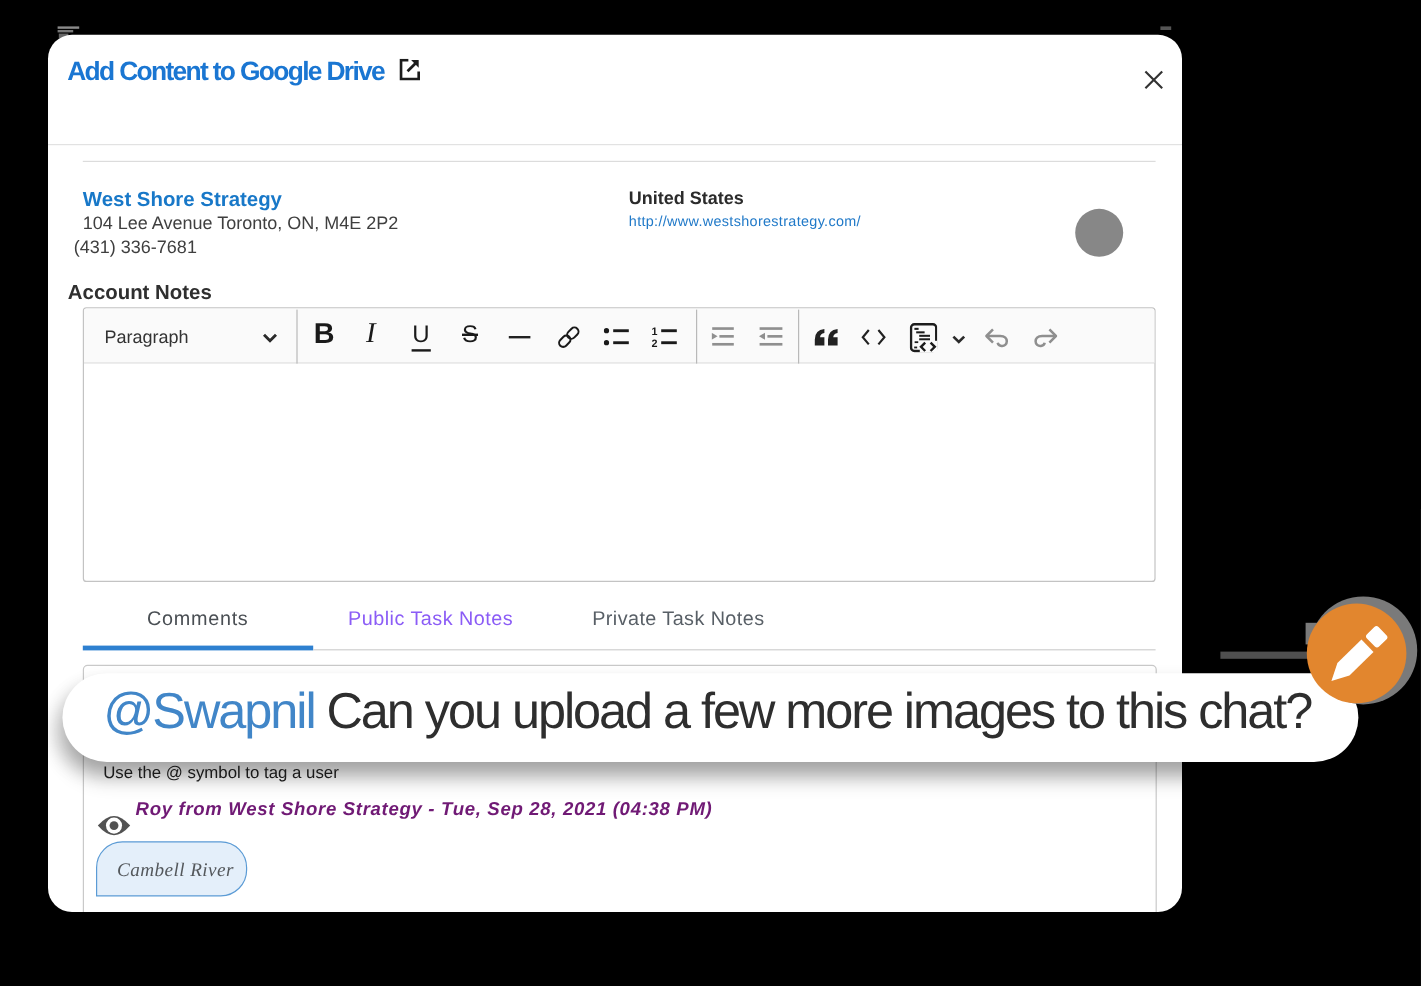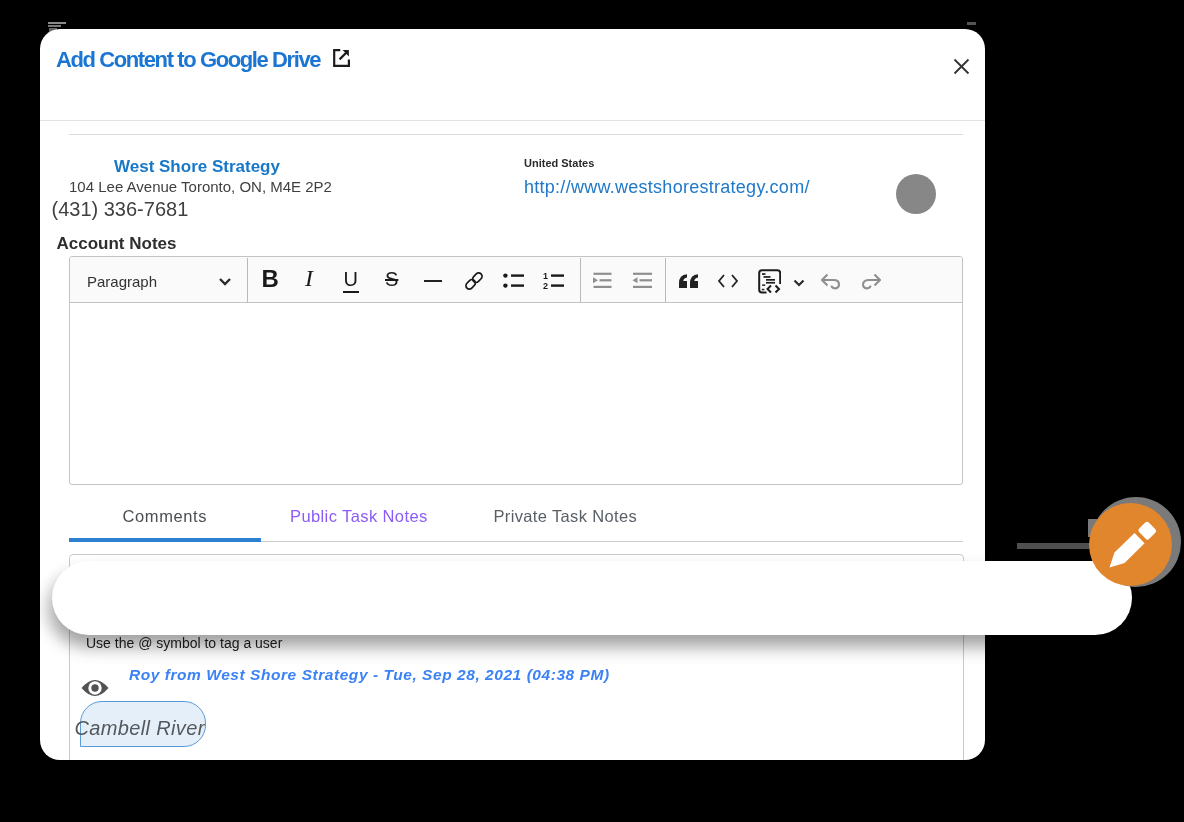--- a/index.html
+++ b/index.html
@@ -28,25 +28,25 @@
       <path d="M8.3 1.1 H2.2 V16.9 H16.9 V10.5" fill="none" stroke="#1c1c1c" stroke-width="2.2"></path>
       <path d="M10.6 1.1 H16.9 V7.4 Z" fill="#1c1c1c"></path>
       <path d="M7.6 10.4 L15.2 2.8" stroke="#1c1c1c" stroke-width="2.3"></path>
     </svg>
     <svg class="abs" style="left:913px;top:29px;" width="17" height="17" viewBox="0 0 17 17">
       <path d="M1.5 1.5 L15.5 15.5 M15.5 1.5 L1.5 15.5" stroke="#333" stroke-width="1.8"></path>
     </svg>
     <div class="abs" style="left:0;top:91px;width:945.5px;height:1.5px;background:#e2e2e2;"></div>
     <div class="abs" style="left:29.5px;top:105.5px;width:894px;height:1px;background:#dcdcdc;"></div>
 
-    <div class="t" style="left:29.5px;top:128px;font-size:17px;font-weight:bold;color:#1878c8;margin-left:45px;">West Shore Strategy</div>
+    <div class="t" style="left:29.5px;top:128px;font-size:17px;font-weight:bold;color:#1878c8;">West Shore Strategy</div>
     <div class="t" style="left:29.5px;top:149.8px;font-size:15px;color:#3f3f3f;">104 Lee Avenue Toronto, ON, M4E 2P2</div>
-    <div class="t" style="left:12px;top:169.8px;font-size:20px;color:#3f3f3f;">(431) 336-7681</div>
-    <div class="t" style="left:484.5px;top:128.8px;font-size:11px;font-weight:bold;color:#2b2b2b;">United States</div>
-    <div class="t" style="left:484.5px;top:148.3px;font-size:18px;letter-spacing:0.27px;color:#2079c8;">http://www.westshorestrategy.com/</div>
+    <div class="t" style="left:22px;top:169.8px;font-size:15px;color:#3f3f3f;">(431) 336-7681</div>
+    <div class="t" style="left:484.5px;top:128.8px;font-size:15px;font-weight:bold;color:#2b2b2b;">United States</div>
+    <div class="t" style="left:484.5px;top:148.3px;font-size:12px;letter-spacing:0.27px;color:#2079c8;">http://www.westshorestrategy.com/</div>
     <div class="abs" style="left:856.5px;top:145.5px;width:40px;height:40px;border-radius:50%;background:#878787;"></div>
 
     <div class="t" style="left:17px;top:205px;font-size:17px;font-weight:bold;color:#2f2f2f;">Account Notes</div>
 
     <div class="abs" style="left:29.5px;top:227px;width:894px;height:229px;border:1px solid #c3c3c3;border-radius:3px;">
       <div class="abs" style="left:0;top:0;width:892px;height:46px;background:#fafafa;border-bottom:1px solid #c3c3c3;border-radius:2px 2px 0 0;"></div>
 
       <div class="t" style="left:17px;top:16.8px;font-size:15px;color:#333;">Paragraph</div>
       <svg class="tb" style="left:148px;top:20px;" width="14" height="9" viewBox="0 0 14 9" fill="none">
           <path d="M2 2 L7 7 L12 2" stroke="#2b2b2b" stroke-width="2.4"></path>
@@ -144,27 +144,28 @@
     <div class="abs" style="left:221.5px;top:512px;width:702px;height:1px;background:#cfcfcf;"></div>
 
     <div class="abs" style="left:29px;top:525px;width:895px;height:240px;border:1px solid #c9c9c9;border-radius:4px;"></div>
     <div class="t" style="left:46.5px;top:606.5px;font-size:14px;color:#222;">Use the @ symbol to tag a user</div>
 
     <svg class="abs" style="left:41px;top:650px;" width="28" height="18" viewBox="0 0 28 18">
       <path d="M0.5 9 Q7.5 1 14 1 Q20.5 1 27.5 9 Q20.5 17 14 17 Q7.5 17 0.5 9 Z" fill="#525252"></path>
       <circle cx="14" cy="9" r="6.7" fill="#fff"></circle>
       <circle cx="14" cy="9" r="3.7" fill="#525252"></circle>
     </svg>
-    <div class="t" style="left:73.5px;top:637px;font-size:15.5px;letter-spacing:0.55px;font-weight:bold;font-style:italic;color:#3b82f6;margin-left:16px;">Roy from West Shore Strategy - Tue, Sep 28, 2021 (04:38 PM)</div>
+    <div class="t" style="left:73.5px;top:637px;font-size:15.5px;letter-spacing:0.55px;font-weight:bold;font-style:italic;color:#701a75;">Roy from West Shore Strategy - Tue, Sep 28, 2021 (04:38 PM)</div>
 
     <div class="abs" style="left:40px;top:672px;width:126.5px;height:46.5px;background:#e4effa;border:1.5px solid #5b9bd5;border-radius:22px 22px 22px 0;"></div>
-    <div class="t" style="left:35px;top:688px;font-size:20px;letter-spacing:0.35px;font-style:italic;color:#54585c;">Cambell River</div>
+    <div class="t" style="left:58px;top:688px;font-size:16px;letter-spacing:0.35px;font-style:italic;color:#54585c;font-family:Liberation Serif, serif;">Cambell River</div>
   </div>
 
   <div class="abs" style="left:52px;top:561px;width:1080px;height:74px;background:#fff;border-radius:37px;box-shadow:0 12px 18px rgba(0,0,0,0.30), -8px 10px 14px rgba(0,0,0,0.10);"></div>
+  <div class="t" style="left:86px;top:569.4px;font-size:42px;letter-spacing:-1.7px;color:#2e2e2e;"><span style="color:#4186c8;">@Swapnil</span> Can you upload a few more images to this chat?</div>
 
   <div class="abs" style="left:1091px;top:497px;width:90px;height:90px;border-radius:50%;background:#7a7a7a;"></div>
   <div class="abs" style="left:1088px;top:519px;width:11px;height:18px;background:#7a7a7a;"></div>
   <div class="abs" style="left:1017px;top:543px;width:73px;height:6px;background:#4f4f4f;"></div>
   <div class="abs" style="left:1089px;top:503px;width:83px;height:83px;border-radius:50%;background:#e2862e;"></div>
   <svg class="abs" style="left:1089px;top:503px;" width="83" height="83" viewBox="0 0 83 83">
     <g transform="translate(20.5,64.5) rotate(-44.3)" fill="#fff">
       <polygon points="0,0 14,-7.2 42,-7.2 42,7.2 14,7.2"></polygon>
       <rect x="46" y="-7.2" width="13.5" height="14.4" rx="2.5"></rect>
     </g>

